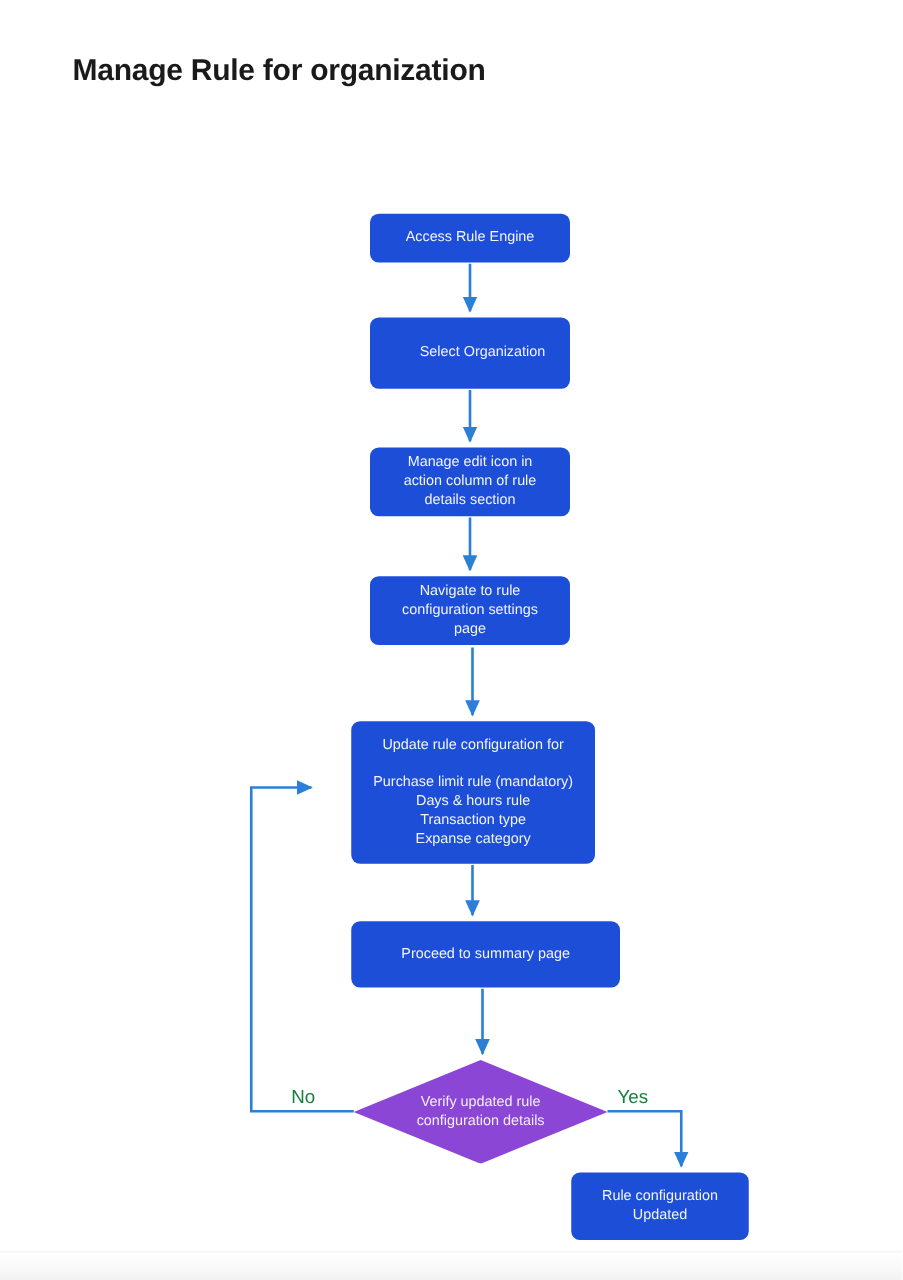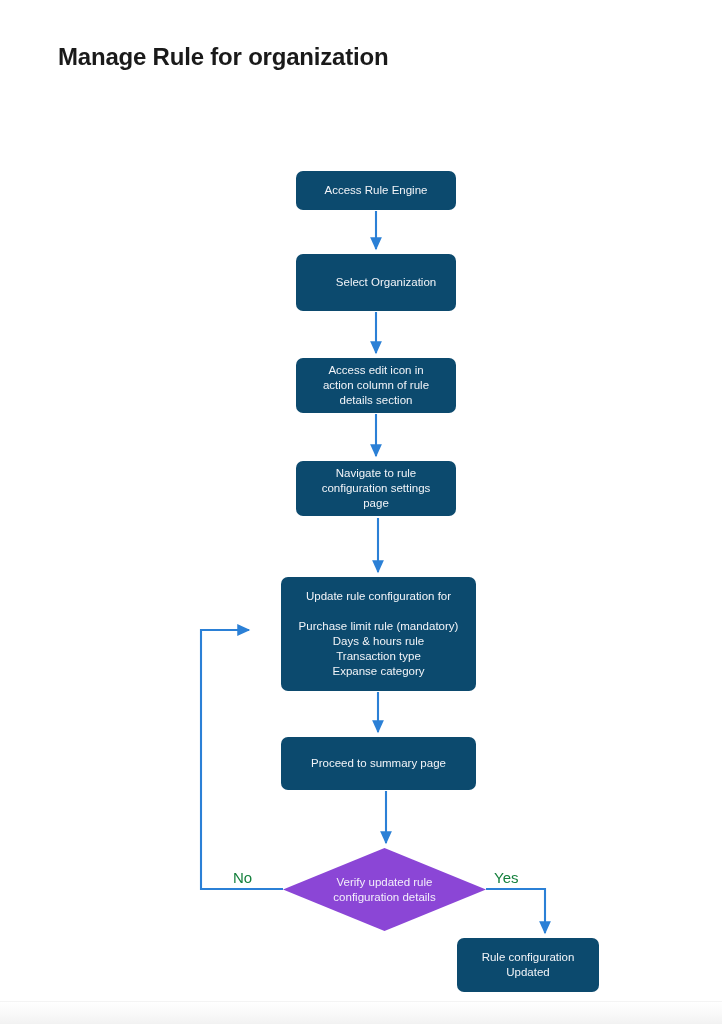--- a/index.html
+++ b/index.html
@@ -56,21 +56,21 @@
     position: absolute;
     box-sizing: border-box;
     display: flex;
     align-items: center;
     justify-content: center;
     text-align: center;
     color: #f2f4f8;
     font-size: 11.5px;
     line-height: 15px;
     border-radius: 7px;
-    background: #0c4a6e;
+    background: #1d4ed8;
     padding: 4px 8px;
     z-index: 3;
   }
   .node .node-text { display: block; white-space: pre-line; }
 
   .node.decision {
     background: transparent;
     border-radius: 0;
     padding: 0;
   }
@@ -135,41 +135,41 @@
 
   <div class="node" style="left:296px; top:171px; width:160px; height:39px;">
     <span class="node-text">Access Rule Engine</span>
   </div>
 
   <div class="node" style="left:296px; top:254px; width:160px; height:57px;padding-left:28px;">
     <span class="node-text">Select Organization</span>
   </div>
 
   <div class="node" style="left:296px; top:358px; width:160px; height:55px;">
-    <span class="node-text">Access edit icon in
+    <span class="node-text">Manage edit icon in
 action column of rule
 details section</span>
   </div>
 
   <div class="node" style="left:296px; top:461px; width:160px; height:55px;">
     <span class="node-text">Navigate to rule
 configuration settings
 page</span>
   </div>
 
   <div class="node" style="left:281px; top:577px; width:195px; height:114px;text-align:center;">
     <span class="node-text">Update rule configuration for
 
 Purchase limit rule (mandatory)
 Days &amp; hours rule
 Transaction type
 Expanse category</span>
   </div>
 
-  <div class="node" style="left:281px; top:737px; width:195px; height:53px;">
+  <div class="node" style="left:281px; top:737px; width:215px; height:53px;">
     <span class="node-text">Proceed to summary page</span>
   </div>
 
   <div class="node decision" style="left:283px; top:848px; width:203px; height:83px;">
     <span class="diamond-shape"></span>
     <span class="node-text">Verify updated rule
 configuration details</span>
   </div>
 
   <div class="node" style="left:457px; top:938px; width:142px; height:54px;">

